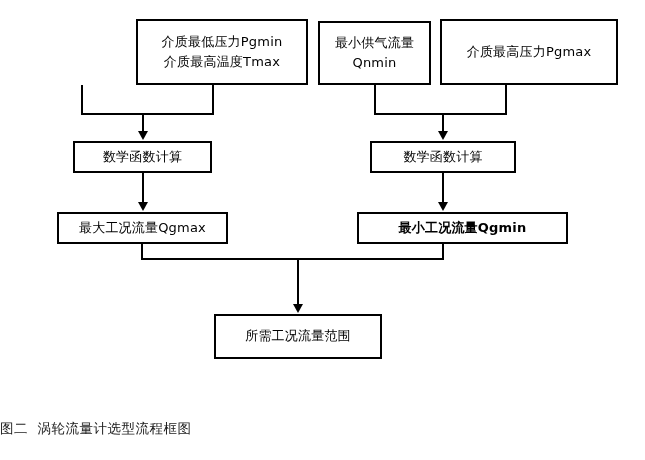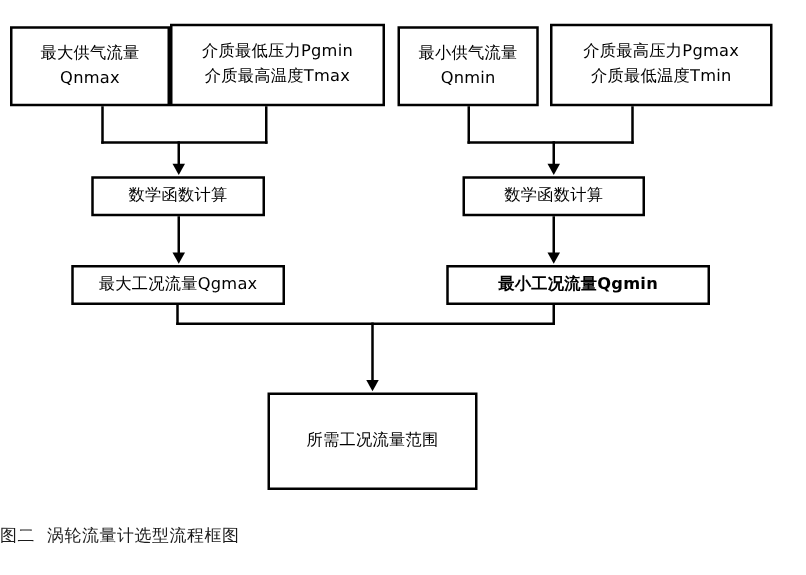--- a/index.html
+++ b/index.html
@@ -59,57 +59,52 @@
     color: #1a1a1a;
     letter-spacing: 0.5px;
     white-space: pre;
   }
 </style>
 </head>
 <body>
 
 <div id="canvas">
 
-  <div class="box" style="left:8px; top:21px; width:128px; height:64px;">
-    <span class="line">最大供气流量</span>
-    <span class="line">Qnmax</span>
-  </div>
 
   <div class="box" style="left:318px; top:21px; width:113px; height:64px;">
     <span class="line">最小供气流量</span>
     <span class="line">Qnmin</span>
   </div>
 
   <div class="box" style="left:136px; top:19px; width:172px; height:66px;">
     <span class="line">介质最低压力Pgmin</span>
     <span class="line">介质最高温度Tmax</span>
   </div>
 
   <div class="box" style="left:440px; top:19px; width:178px; height:66px;">
     <span class="line">介质最高压力Pgmax</span>
-    <span class="line">介质最低温度Tmin</span>
   </div>
 
   <div class="box" style="left:73px; top:141px; width:139px; height:32px;">
     <span class="line">数学函数计算</span>
   </div>
 
   <div class="box" style="left:370px; top:141px; width:146px; height:32px;">
     <span class="line">数学函数计算</span>
   </div>
 
   <div class="box" style="left:57px; top:212px; width:171px; height:32px;">
     <span class="line">最大工况流量Qgmax</span>
   </div>
 
   <div class="box" style="left:357px; top:212px; width:211px; height:32px;font-weight:bold;">
     <span class="line">最小工况流量Qgmin</span>
   </div>
 
-  <div class="box" style="left:214px; top:314px; width:168px; height:78px;">
+  <div class="box" style="left:214px; top:314px; width:168px; height:45px;">
     <span class="line">所需工况流量范围</span>
   </div>
 
   <div class="conn vline" style="left:81px; top:85px; height:30px;"></div>
   <div class="conn vline" style="left:212px; top:85px; height:30px;"></div>
   <div class="conn hline" style="left:81px; top:113px; width:133px;"></div>
   <div class="conn vline" style="left:142px; top:113px; height:20px;"></div>
   <div class="arrowhead" style="left:138px; top:131px;"></div>
 
   <div class="conn vline" style="left:142px; top:173px; height:30px;"></div>

